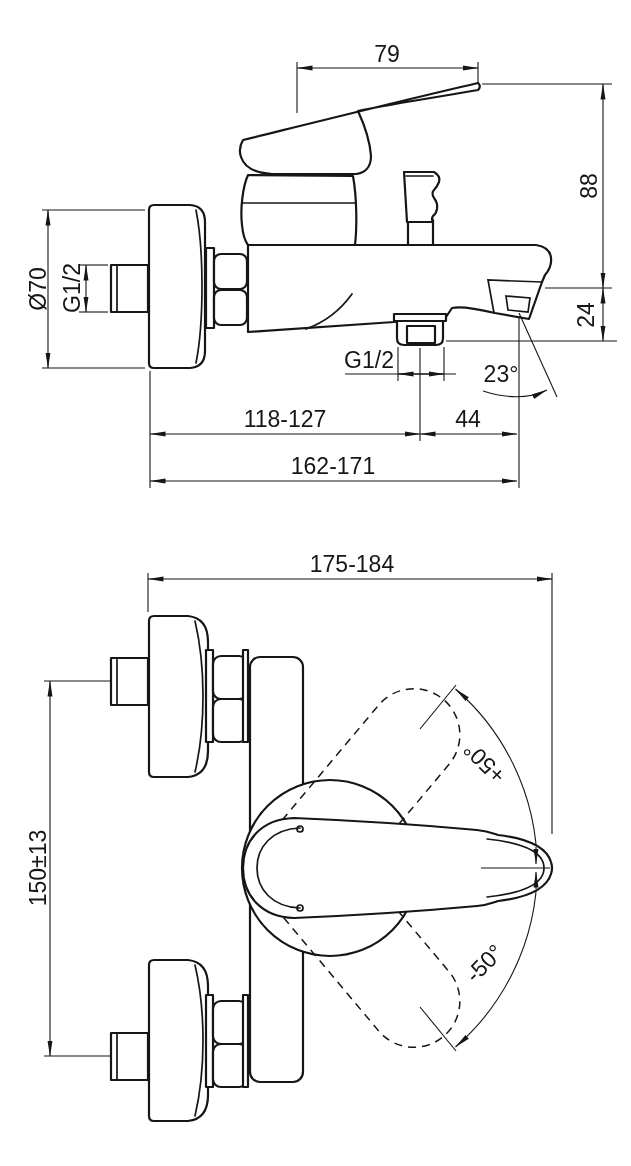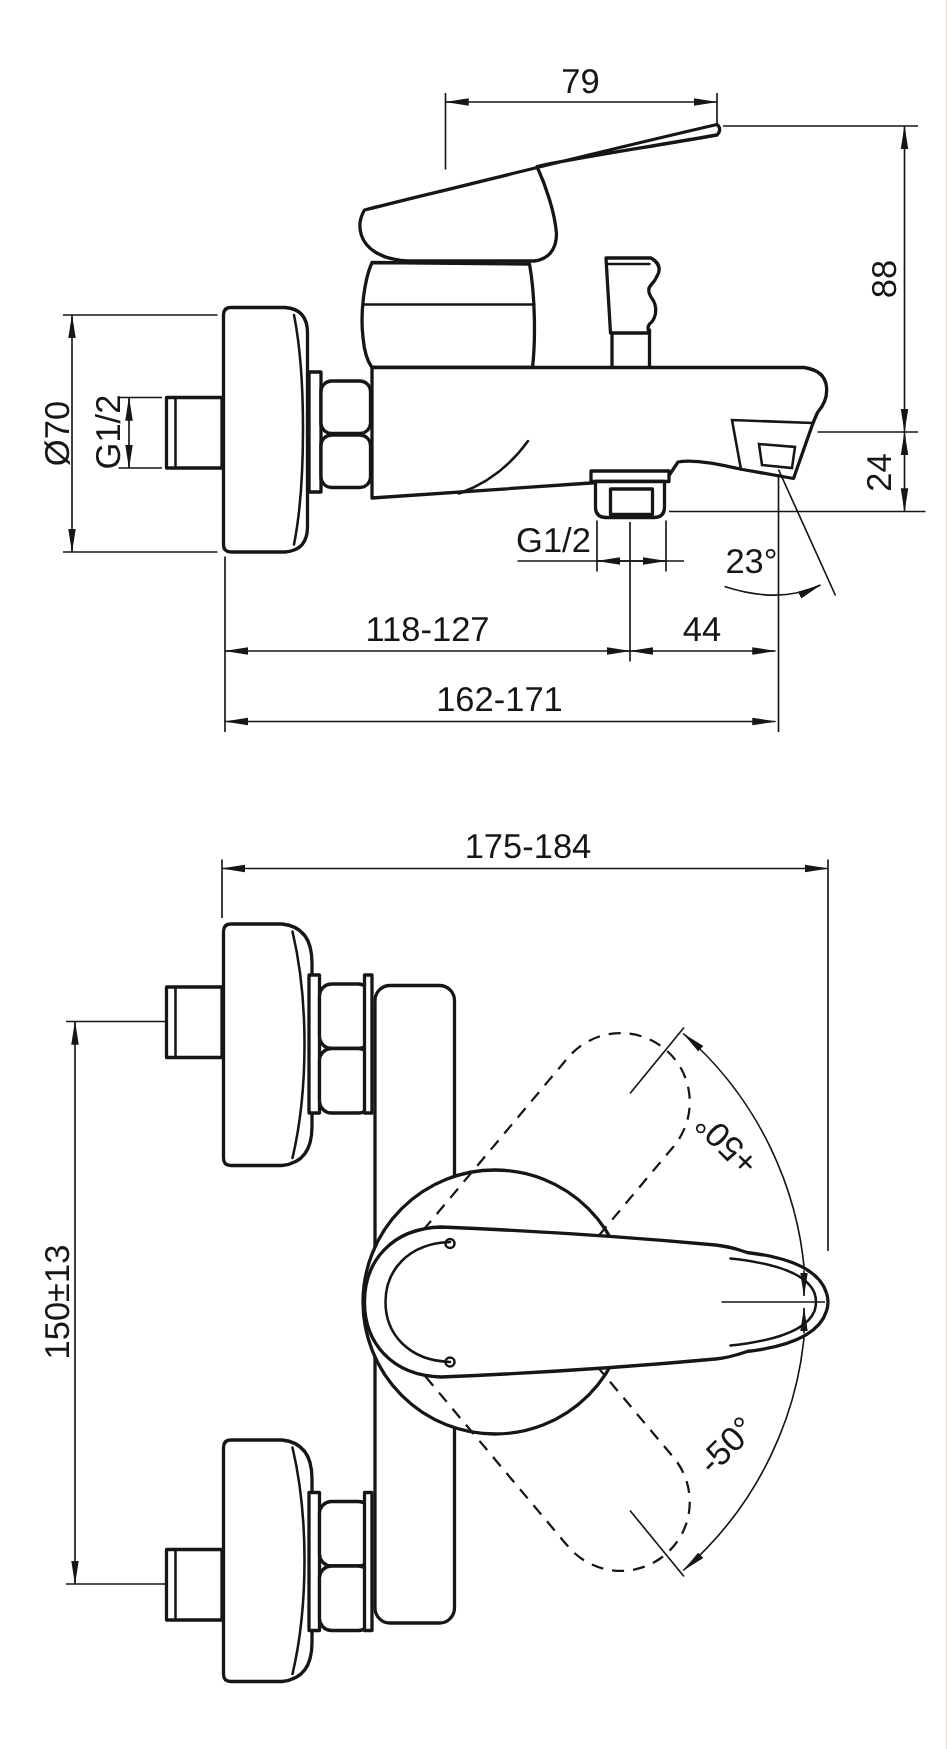--- a/index.html
+++ b/index.html
@@ -1,16 +1,16 @@
 <!DOCTYPE html>
 <html><head>
 <meta charset="utf-8">
 <style>
   html,body{margin:0;padding:0;background:#ffffff;}
-  .stage{position:relative;width:631px;height:1166px;background:#a16207;overflow:hidden;}
+  .stage{position:relative;width:631px;height:1166px;background:#ef4444;overflow:hidden;}
   svg{display:block;}
   .outline{fill:#ffffff;stroke:#161616;stroke-width:2.2;stroke-linejoin:round;}
   .med{fill:none;stroke:#161616;stroke-width:1.7;stroke-linecap:round;}
   .thin{fill:none;stroke:#161616;stroke-width:1.1;}
   .dash{fill:none;stroke:#161616;stroke-width:1.5;stroke-dasharray:8 6;}
   .dim-text{font-family:"Liberation Sans","DejaVu Sans",sans-serif;font-size:23px;fill:#161616;}
   .arrfill{fill:#161616;}
 </style>
 </head>
 <body>

